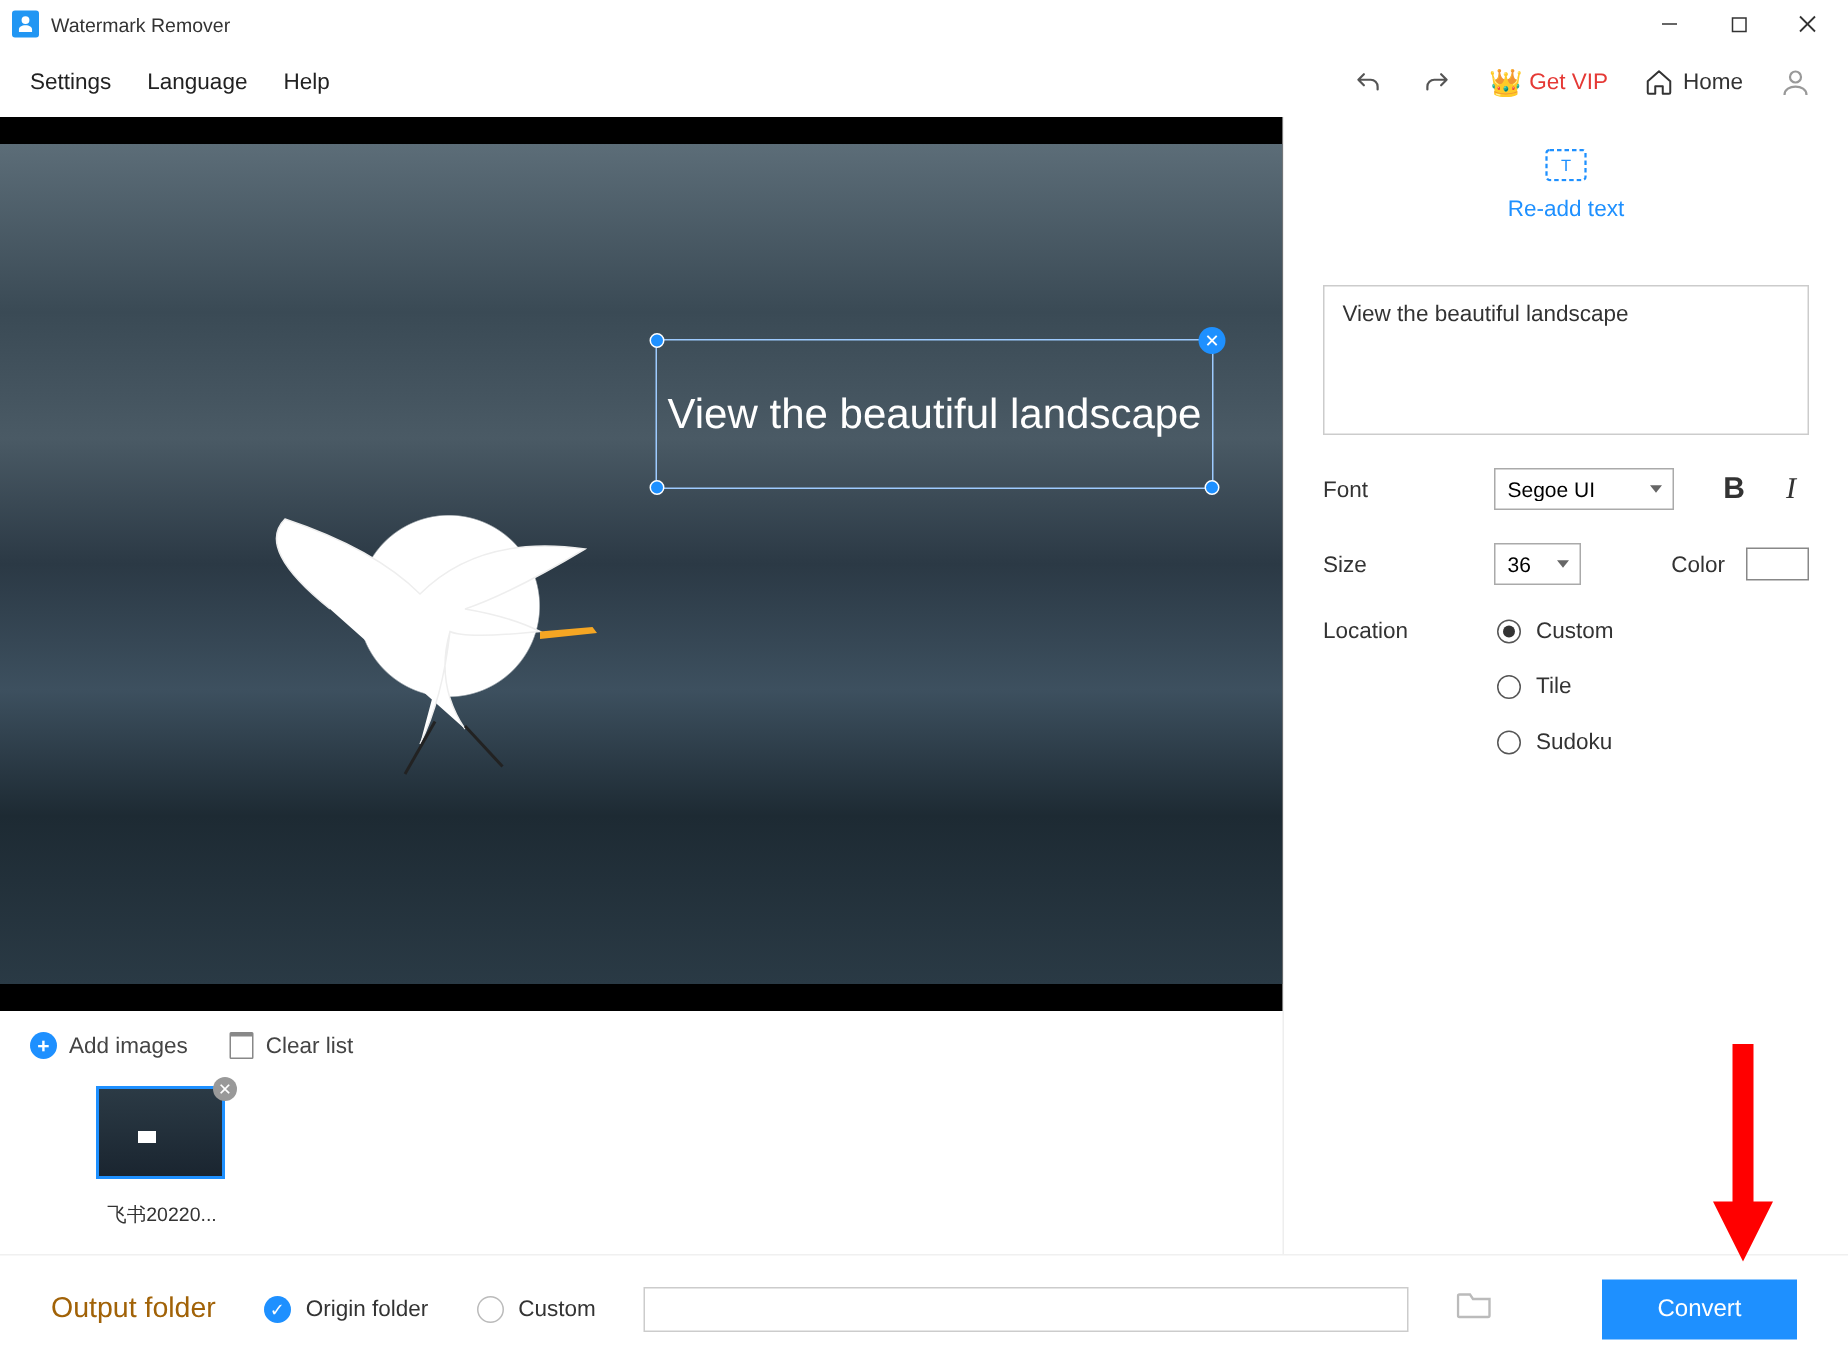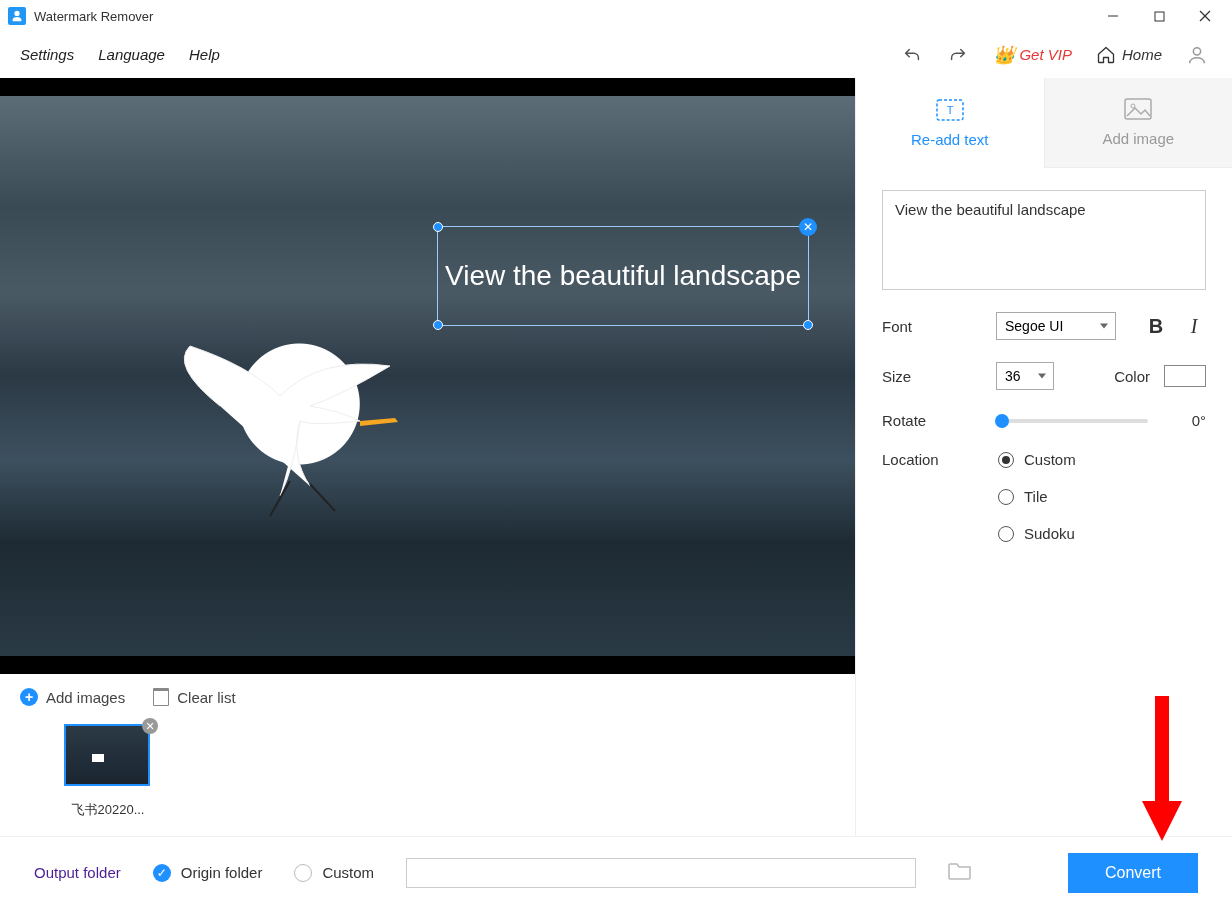--- a/index.html
+++ b/index.html
@@ -7,21 +7,21 @@
 
   
   .titlebar { height:32px; display:flex; align-items:center; padding:0 4px 0 8px; justify-content:space-between; }
   .title-left { display:flex; align-items:center; gap:8px; }
   .app-icon { width:18px; height:18px; background:#2196f3; border-radius:2px; display:flex; align-items:center; justify-content:center; color:#fff; font-size:12px; font-weight:bold; }
   .app-title { font-size:13px; color:#333; }
   .win-controls { display:flex; }
   .win-btn { width:46px; height:32px; display:flex; align-items:center; justify-content:center; font-size:14px; color:#333; cursor:default; }
 
   
-  .menubar { height:46px; display:flex; align-items:center; justify-content:space-between; padding:0 24px 0 20px; border-bottom:1px solid transparent;font-style:italic; }
+  .menubar { height:46px; display:flex; align-items:center; justify-content:space-between; padding:0 24px 0 20px; border-bottom:1px solid transparent; }
   .menu-left { display:flex; gap:24px; }
   .menu-item { font-size:15px; color:#222; }
   .menu-right { display:flex; align-items:center; gap:24px; }
   .icon-btn { display:flex; align-items:center; gap:6px; font-size:15px; color:#333; }
   .vip { color:#e53935; font-size:15px; display:flex; align-items:center; gap:4px; }
   .crown { font-size:18px; }
 
   
   .main { display:flex; height:calc(908px - 32px - 46px - 72px); }
   .canvas-col { width:858px; display:flex; flex-direction:column; }
@@ -84,21 +84,21 @@
 
   .radio-group { display:flex; flex-direction:column; gap:20px; margin-left:0; }
   .radio { display:flex; align-items:center; gap:10px; }
   .rdot { width:16px; height:16px; border:1.5px solid #555; border-radius:50%; display:flex; align-items:center; justify-content:center;}
   .rdot.on::after { content:""; width:8px; height:8px; background:#333; border-radius:50%; }
 
   .arrow-overlay { position:absolute; right:40px; bottom:-10px; pointer-events:none; }
 
   
   .bottombar { height:72px; display:flex; align-items:center; padding:0 34px; gap:32px; border-top:1px solid #f0f0f0;}
-  .out-lbl { font-size:15px; color:#4c1d95; }
+  .out-lbl { font-size:19px; color:#a16207; }
   .chk { display:flex; align-items:center; gap:10px; font-size:15px; }
   .cdot { width:18px; height:18px; border-radius:50%; display:flex; align-items:center; justify-content:center; }
   .cdot.on { background:#1e90ff; color:#fff; font-size:12px; }
   .cdot.off { border:1.5px solid #bbb; }
   .path-input { flex:1; max-width:510px; height:30px; border:1px solid #ccc; background:#fff; }
   .folder-ic { color:#aaa; }
   .convert { margin-left:auto; background:#1e90ff; color:#fff; width:130px; height:40px; display:flex; align-items:center; justify-content:center; font-size:16px; border:none; }
 
 </style>
 </head>
@@ -212,28 +212,20 @@
 
   <div class="panel">
     <div class="tabs">
       <div class="tab active">
         <svg viewBox="0 0 28 22">
             <rect x="1" y="1" width="26" height="20" rx="2" fill="none" stroke="#1e90ff" stroke-width="1.5" stroke-dasharray="3 2"></rect>
             <text x="14" y="15" text-anchor="middle" font-size="11" fill="#1e90ff">T</text>
           </svg>
         <span>Re-add text</span>
       </div>
-      <div class="tab inactive">
-        <svg viewBox="0 0 28 22">
-            <rect x="1" y="1" width="26" height="20" rx="2" fill="none" stroke="#aaa" stroke-width="1.5"></rect>
-            <circle cx="9" cy="8" r="2" fill="none" stroke="#aaa"></circle>
-            <path d="M3 18 L11 10 L17 16 L21 12 L26 18" fill="none" stroke="#aaa" stroke-width="1.5"></path>
-          </svg>
-        <span>Add image</span>
-      </div>
     </div>
 
     <div class="panel-body">
       <textarea class="textarea" style="">View the beautiful landscape</textarea>
 
       <div class="row">
         <div class="lbl">Font</div>
         <div class="sel-wrap font-sel">
           <select class="sel">
             <option>Segoe UI</option>
@@ -249,28 +241,20 @@
         <div class="sel-wrap size-sel">
           <select class="sel">
             <option>36</option>
           </select>
         </div>
         <div style="flex:1"></div>
         <div>Color</div>
         <div class="swatch"></div>
       </div>
 
-      <div class="slider-row">
-        <div class="lbl">Rotate</div>
-        <div class="track">
-          <div class="fill" style="width:4%"></div>
-          <div class="knob" style="left:4%"></div>
-        </div>
-        <div class="val">0°</div>
-      </div>
 
 
       <div class="row" style="align-items:flex-start;gap:16px;">
         <div class="lbl">Location</div>
         <div class="radio-group">
           <div class="radio">
             <div class="rdot on"></div>
             <span>Custom</span>
           </div>
           <div class="radio">

